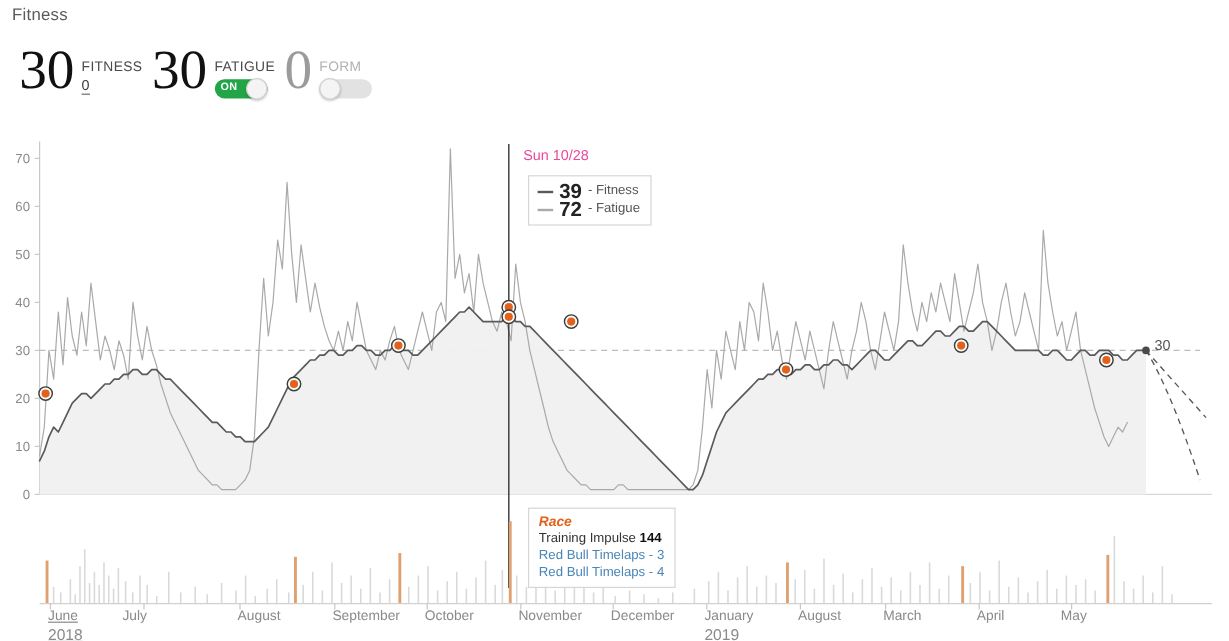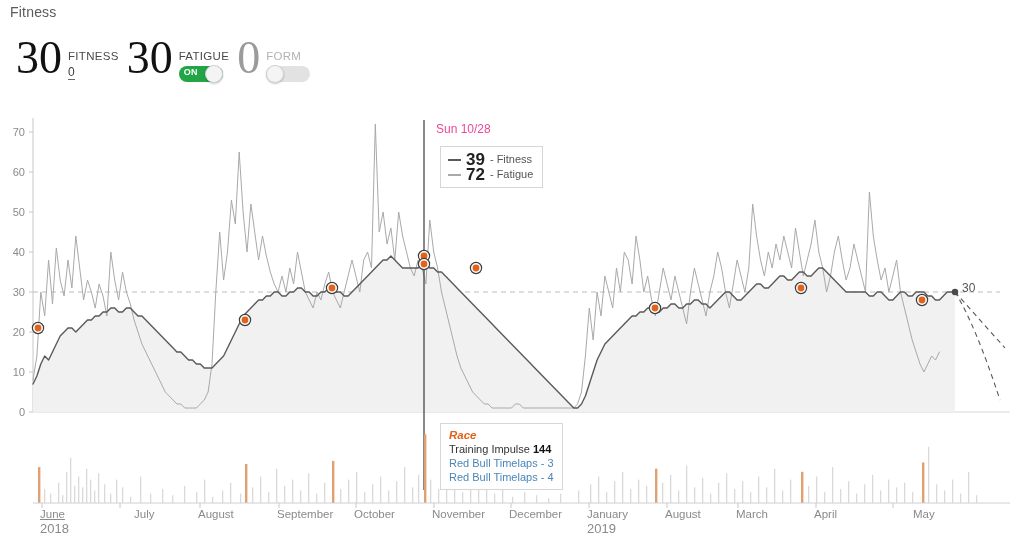--- a/index.html
+++ b/index.html
@@ -337,25 +337,25 @@
       <b>144</b>
     </div>
     <div class="link">Red Bull Timelaps - 3</div>
     <div class="link">Red Bull Timelaps - 4</div>
   </div>
 
   <div class="endpoint-label">30</div>
 
   <div class="months" id="months">
       <div class="month" style="left: 40px; text-decoration: underline;"><span>June</span><span class="yr">2018</span></div>
-      <div class="month" style="left: 134px;"><span>July</span></div>
+      <div class="month" style="left: 102px;"><span>July</span></div>
       <div class="month" style="left: 198px;"><span>August</span></div>
       <div class="month" style="left: 277px;"><span>September</span></div>
       <div class="month" style="left: 354px;"><span>October</span></div>
       <div class="month" style="left: 432px;"><span>November</span></div>
       <div class="month" style="left: 509px;"><span>December</span></div>
       <div class="month" style="left: 587px;"><span>January</span><span class="yr">2019</span></div>
       <div class="month" style="left: 665px;"><span>August</span></div>
       <div class="month" style="left: 736px;"><span>March</span></div>
       <div class="month" style="left: 814px;"><span>April</span></div>
-      <div class="month" style="left: 913px;"><span>May</span></div>
+      <div class="month" style="left: 884px;"><span>May</span></div>
     </div>
 </div>
 
 </body></html>

